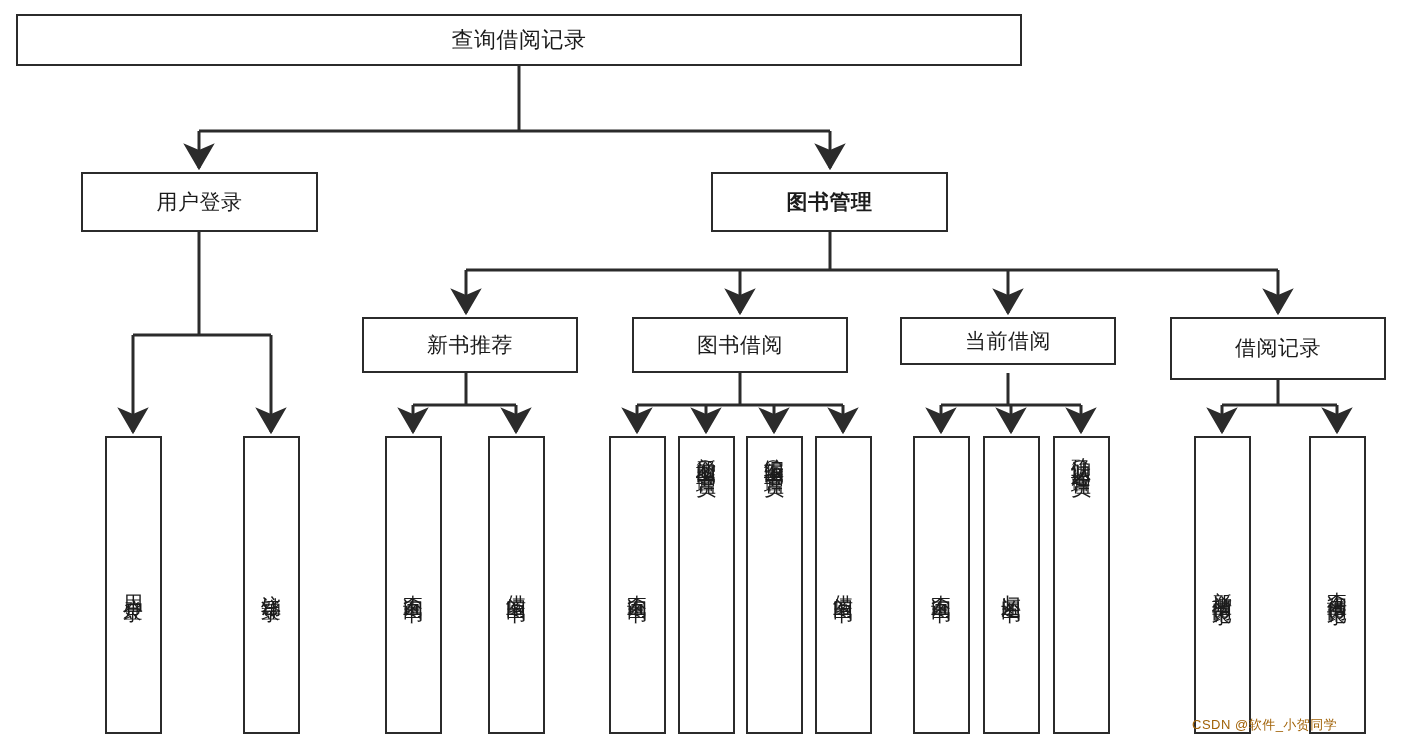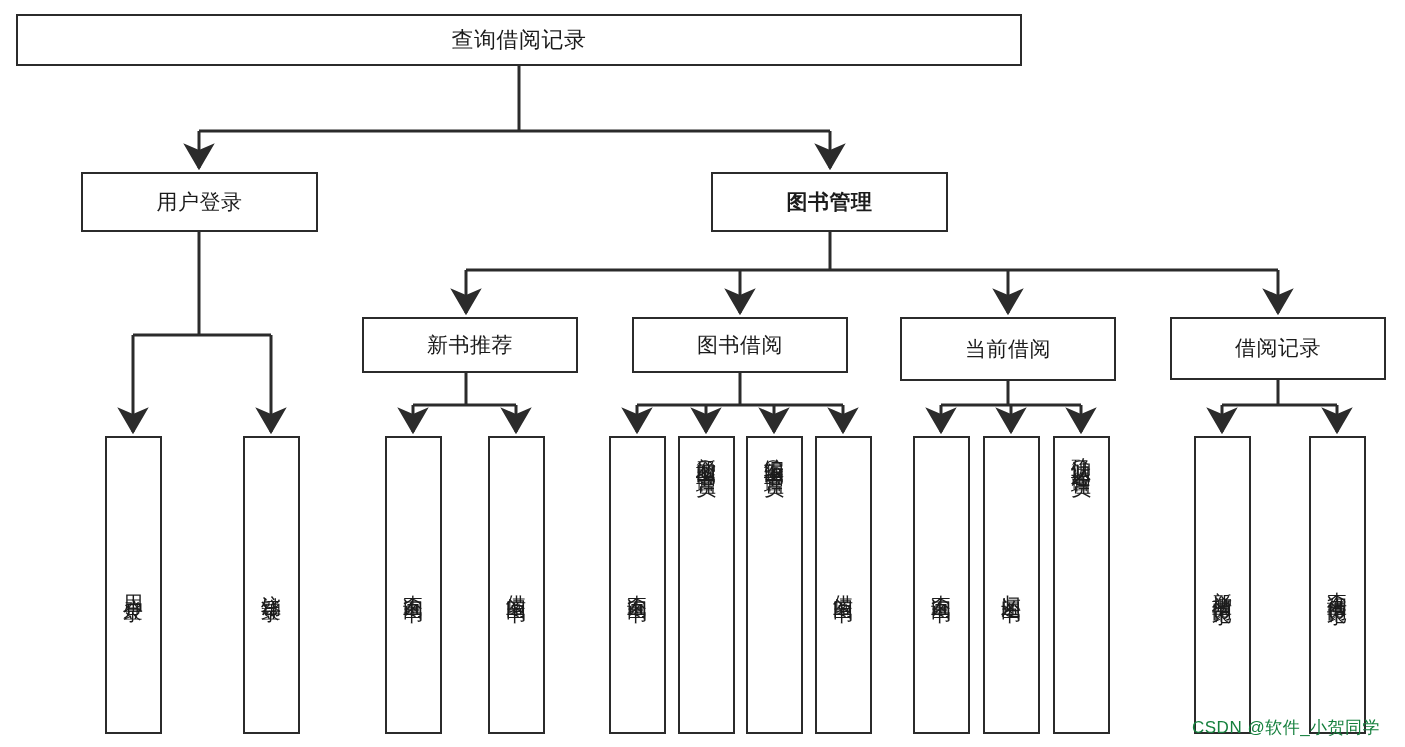--- a/index.html
+++ b/index.html
@@ -64,22 +64,22 @@
     letter-spacing: 3px;
     white-space: nowrap;
   }
   
   .node.vertical.centered {
     align-items: center;
     padding-top: 0;
   }
   .watermark {
     position: absolute;
-    font-size: 17px;
-    color: #15803d;
+    font-size: 13px;
+    color: #a16207;
     white-space: nowrap;
     letter-spacing: 0.5px;
   }
 </style>
 </head>
 <body>
 
 <div id="diagram-canvas">
 
   <svg id="edge-layer" viewBox="0 0 1405 747" width="1405" height="747">
@@ -146,21 +146,21 @@
   </div>
 
   <div class="node horizontal" style="left:632px; top:317px; width:216px; height:56px;">
     <span class="node-label">图书借阅</span>
   </div>
 
   <div class="node horizontal" style="left:362px; top:317px; width:216px; height:56px;">
     <span class="node-label">新书推荐</span>
   </div>
 
-  <div class="node horizontal" style="left:900px; top:317px; width:216px; height:64px;">
+  <div class="node horizontal" style="left:900px; top:317px; width:216px; height:48px;">
     <span class="node-label">当前借阅</span>
   </div>
 
   <div class="node horizontal" style="left:1170px; top:317px; width:216px; height:63px;">
     <span class="node-label">借阅记录</span>
   </div>
 
   <div class="node vertical centered" style="left:105px; top:436px; width:57px; height:298px;">
     <span class="node-label">用户登录</span>
   </div>

